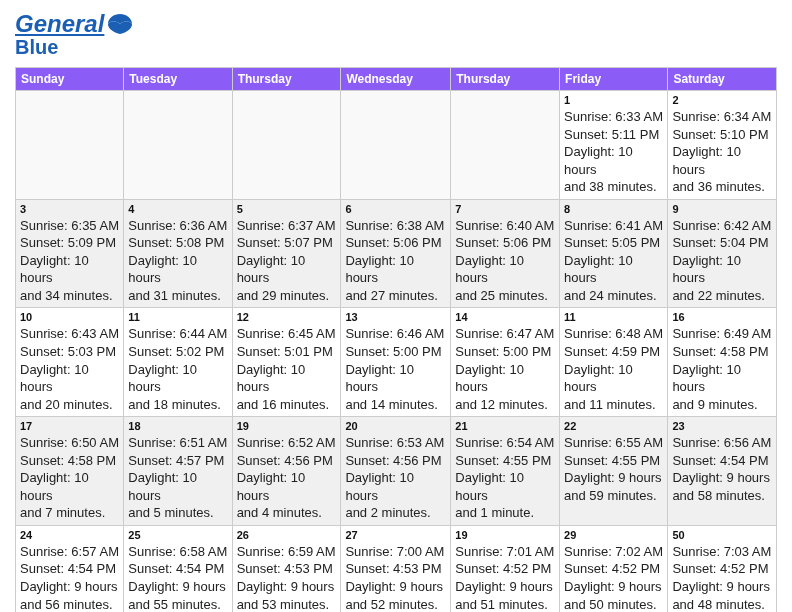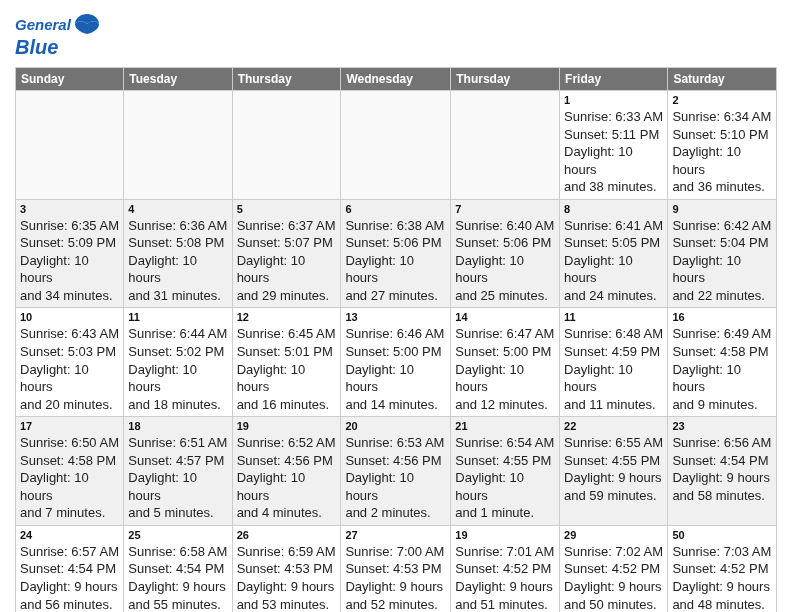--- a/index.html
+++ b/index.html
@@ -34,21 +34,21 @@
     }
     .location {
       font-size: 14px;
       color: #444;
     }
     .calendar {
       width: 100%;
       border-collapse: collapse;
     }
     .calendar th {
-      background: #737373;
+      background: #8b5cf6;
       color: #fff;
       font-size: 12px;
       padding: 4px 5px;
       text-align: left;
       border: 1px solid #ccc;
     }
     .calendar td {
       vertical-align: top;
       border: 1px solid #ccc;
       padding: 3px 4px;
@@ -77,27 +77,27 @@
     .row-even td.empty { background: #f9f9f9; }
   </style>
 </head>
 <body>
 
 <div class="container">
   <div class="header">
     <div class="logo">
   <div>
     <div style="display:flex;align-items:center;gap:2px;">
-      <div style="font-size:15px;font-weight:bold;color:#1a5fb4;font-style:italic;">General</div>
+      <div style="font-size:24px;font-weight:bold;color:#1a5fb4;font-style:italic;text-decoration:underline;">General</div>
       <svg width="28" height="28" viewBox="0 0 28 28">
         <path d="M14 4 C20 4 26 8 26 14 C22 10 18 11 14 14 C10 11 6 10 2 14 C2 8 8 4 14 4Z" fill="#1a5fb4"></path>
         <path d="M14 14 C18 11 22 10 26 14 C26 18 22 22 14 24 C6 22 2 18 2 14 C6 10 10 11 14 14Z" fill="#1a5fb4"></path>
       </svg>
     </div>
-    <div style="font-size:20px;font-weight:bold;color:#1a5fb4;font-style:italic;margin-top:-2px;">Blue</div>
+    <div style="font-size:20px;font-weight:bold;color:#1a5fb4;margin-top:-2px;">Blue</div>
   </div>
 </div>
     <div class="title-area">
       <div class="month-title"></div>
       <div class="location"></div>
     </div>
   </div>
 
   <table class="calendar">
     <thead>

